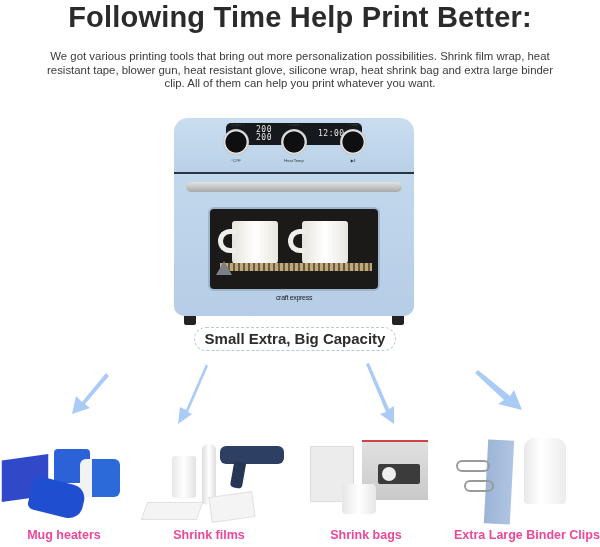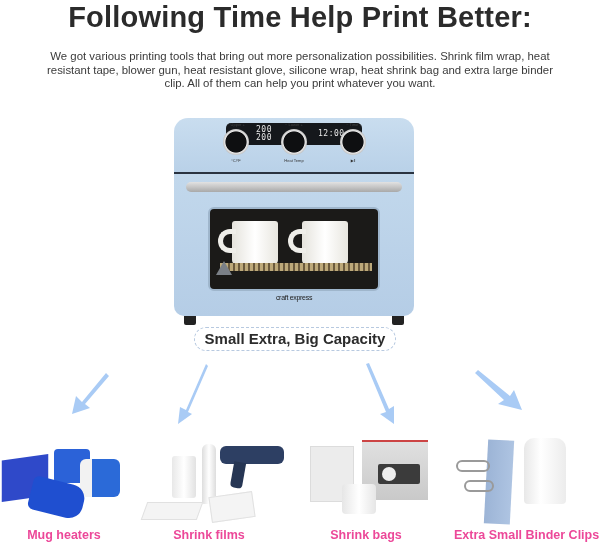--- a/index.html
+++ b/index.html
@@ -151,13 +151,13 @@
   <div style="position:absolute;left:36px;top:48px;width:34px;height:30px;background:linear-gradient(90deg,#e6e6e6,#fff,#e6e6e6);border-radius:4px;"></div>
 </div>
 <div class="prod-label" style="left:326px;width:80px;">Shrink bags</div>
 
 <div class="product" style="left:450px;top:434px;width:128px;height:90px;">
   <div style="position:absolute;left:74px;top:4px;width:42px;height:66px;background:linear-gradient(90deg,#e8e8e8,#fff 40%,#ececec);border-radius:10px 10px 4px 4px;"></div>
   <div style="position:absolute;left:36px;top:6px;width:26px;height:84px;background:linear-gradient(90deg,#9cb4d6,#aec4e2);transform:rotate(3deg);"></div>
   <div style="position:absolute;left:6px;top:26px;width:34px;height:12px;border:2px solid #9a9a9a;border-radius:8px;"></div>
   <div style="position:absolute;left:14px;top:46px;width:30px;height:12px;border:2px solid #9a9a9a;border-radius:8px;"></div>
 </div>
-<div class="prod-label" style="left:454px;width:144px;">Extra Small Binder Clips</div>
+<div class="prod-label" style="left:454px;width:144px;">Extra Large Binder Clips</div>
 
 </body></html>

